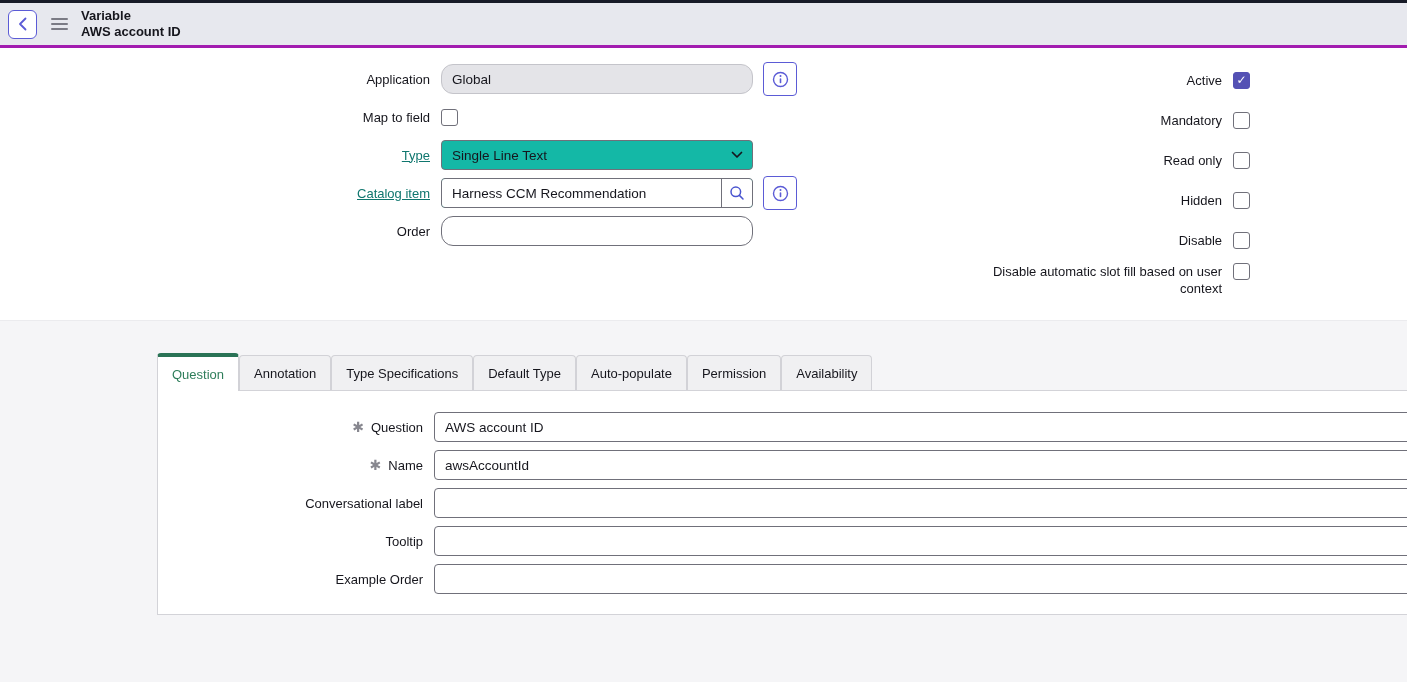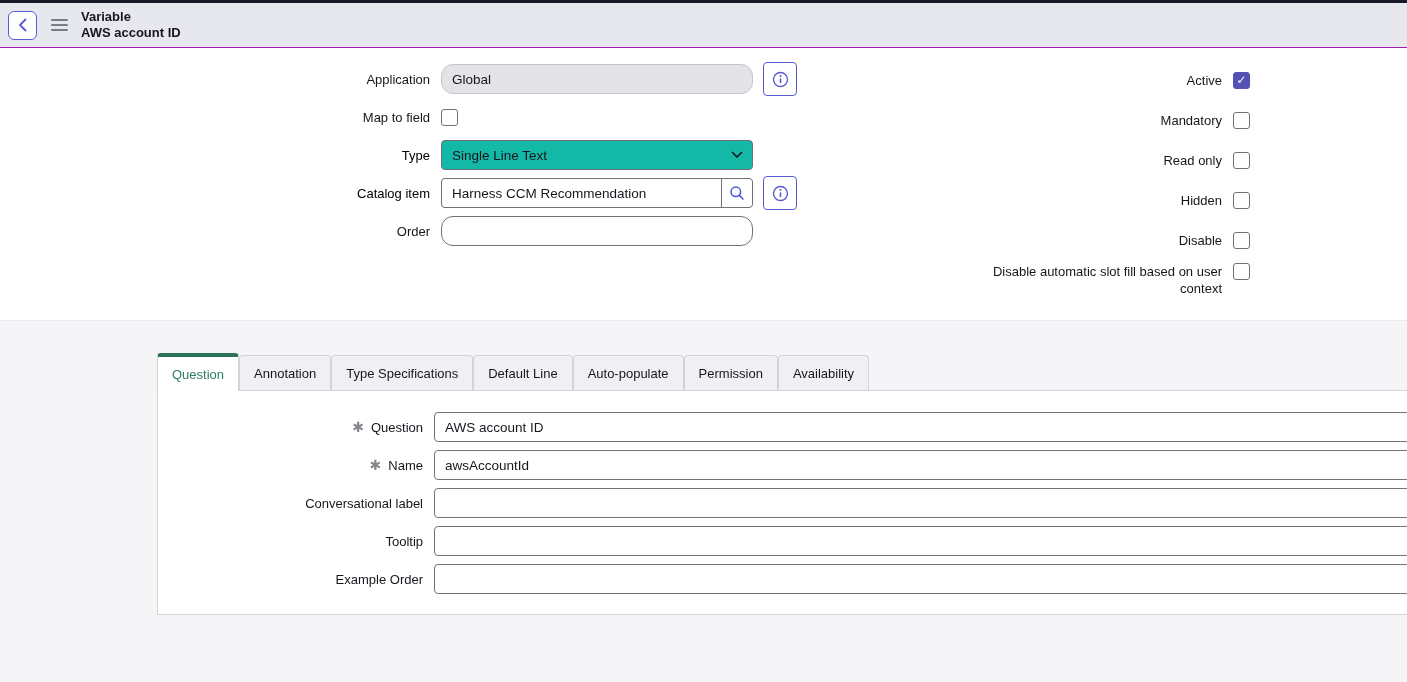--- a/index.html
+++ b/index.html
@@ -9,21 +9,21 @@
     background: #ffffff;
     color: #16161d;
     position: relative;
   }
 
   
   .top-strip { height: 3px; background: #171b27; }
   .app-header {
     height: 45px;
     background: #e7e8ee;
-    border-bottom: 1px solid #a21caf;
+    border-bottom: 3px solid #a21caf;
     display: flex;
     align-items: center;
   }
   .back-btn {
     width: 29px; height: 29px;
     margin-left: 8px;
     background: #ffffff;
     border: 1px solid #5b5bd6;
     border-radius: 6px;
     display: flex; align-items: center; justify-content: center;
@@ -41,21 +41,21 @@
   .title-block { margin-left: 13px; line-height: 16px; }
   .title-block div { font-size: 13px; font-weight: bold; color: #16161d; }
 
   
   .form-area { position: relative; height: 271px; background: #ffffff; }
 
   .left-col { position: absolute; left: 8px; top: 0; width: 820px; }
   .frow { display: flex; align-items: center; height: 38px; }
   .frow:first-child { margin-top: 12px; }
   .flabel { width: 422px; text-align: right; font-size: 13px; color: #16161d; flex: none; }
-  .flabel .link { color: #000000; cursor: pointer; }
+  .flabel .link { color: #0f766e; text-decoration: underline; cursor: pointer; }
   .fcontrol { margin-left: 11px; flex: none; }
 
   .text-input {
     width: 312px; height: 30px;
     border: 1px solid #70707a; border-radius: 12px;
     background: #ffffff;
     font-family: inherit; font-size: 13.5px; color: #16161d;
     padding: 0 10px;
     outline: none;
   }
@@ -310,21 +310,21 @@
     <div class="tab active">
         <span>Question</span>
       </div>
     <div class="tab">
         <span>Annotation</span>
       </div>
     <div class="tab">
         <span>Type Specifications</span>
       </div>
     <div class="tab">
-        <span>Default Line</span>
+        <span>Default Type</span>
       </div>
     <div class="tab">
         <span>Auto-populate</span>
       </div>
     <div class="tab">
         <span>Permission</span>
       </div>
     <div class="tab">
         <span>Availability</span>
       </div>

